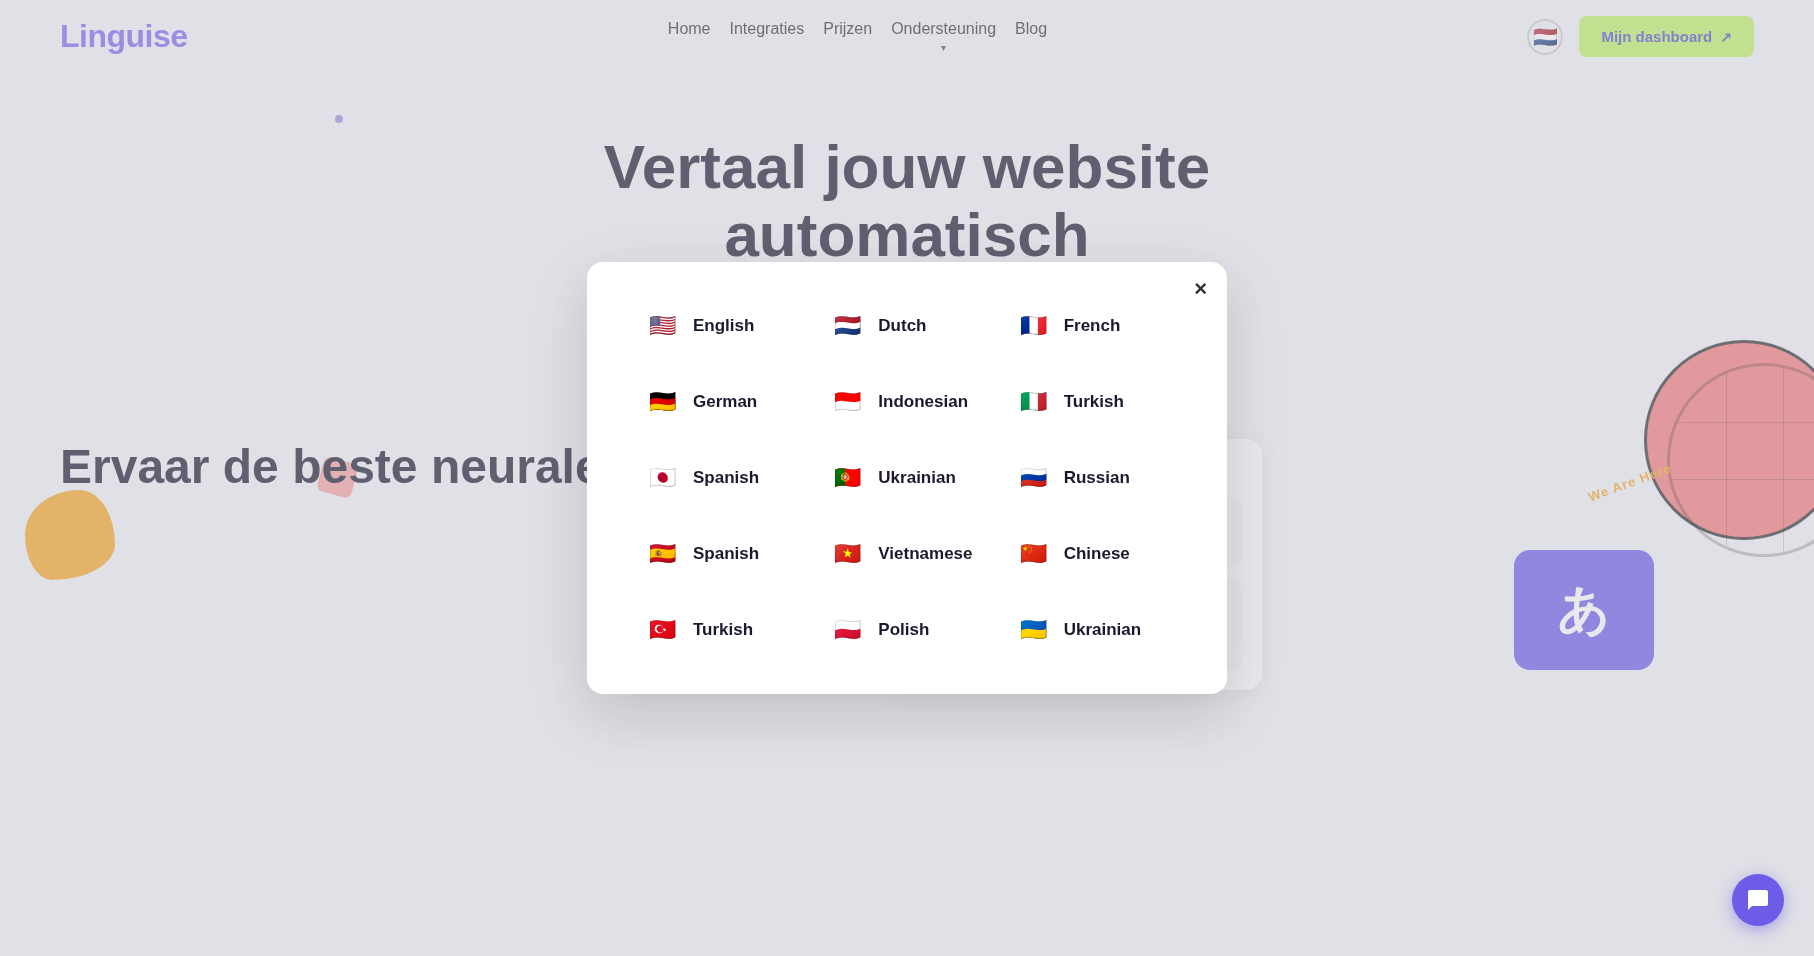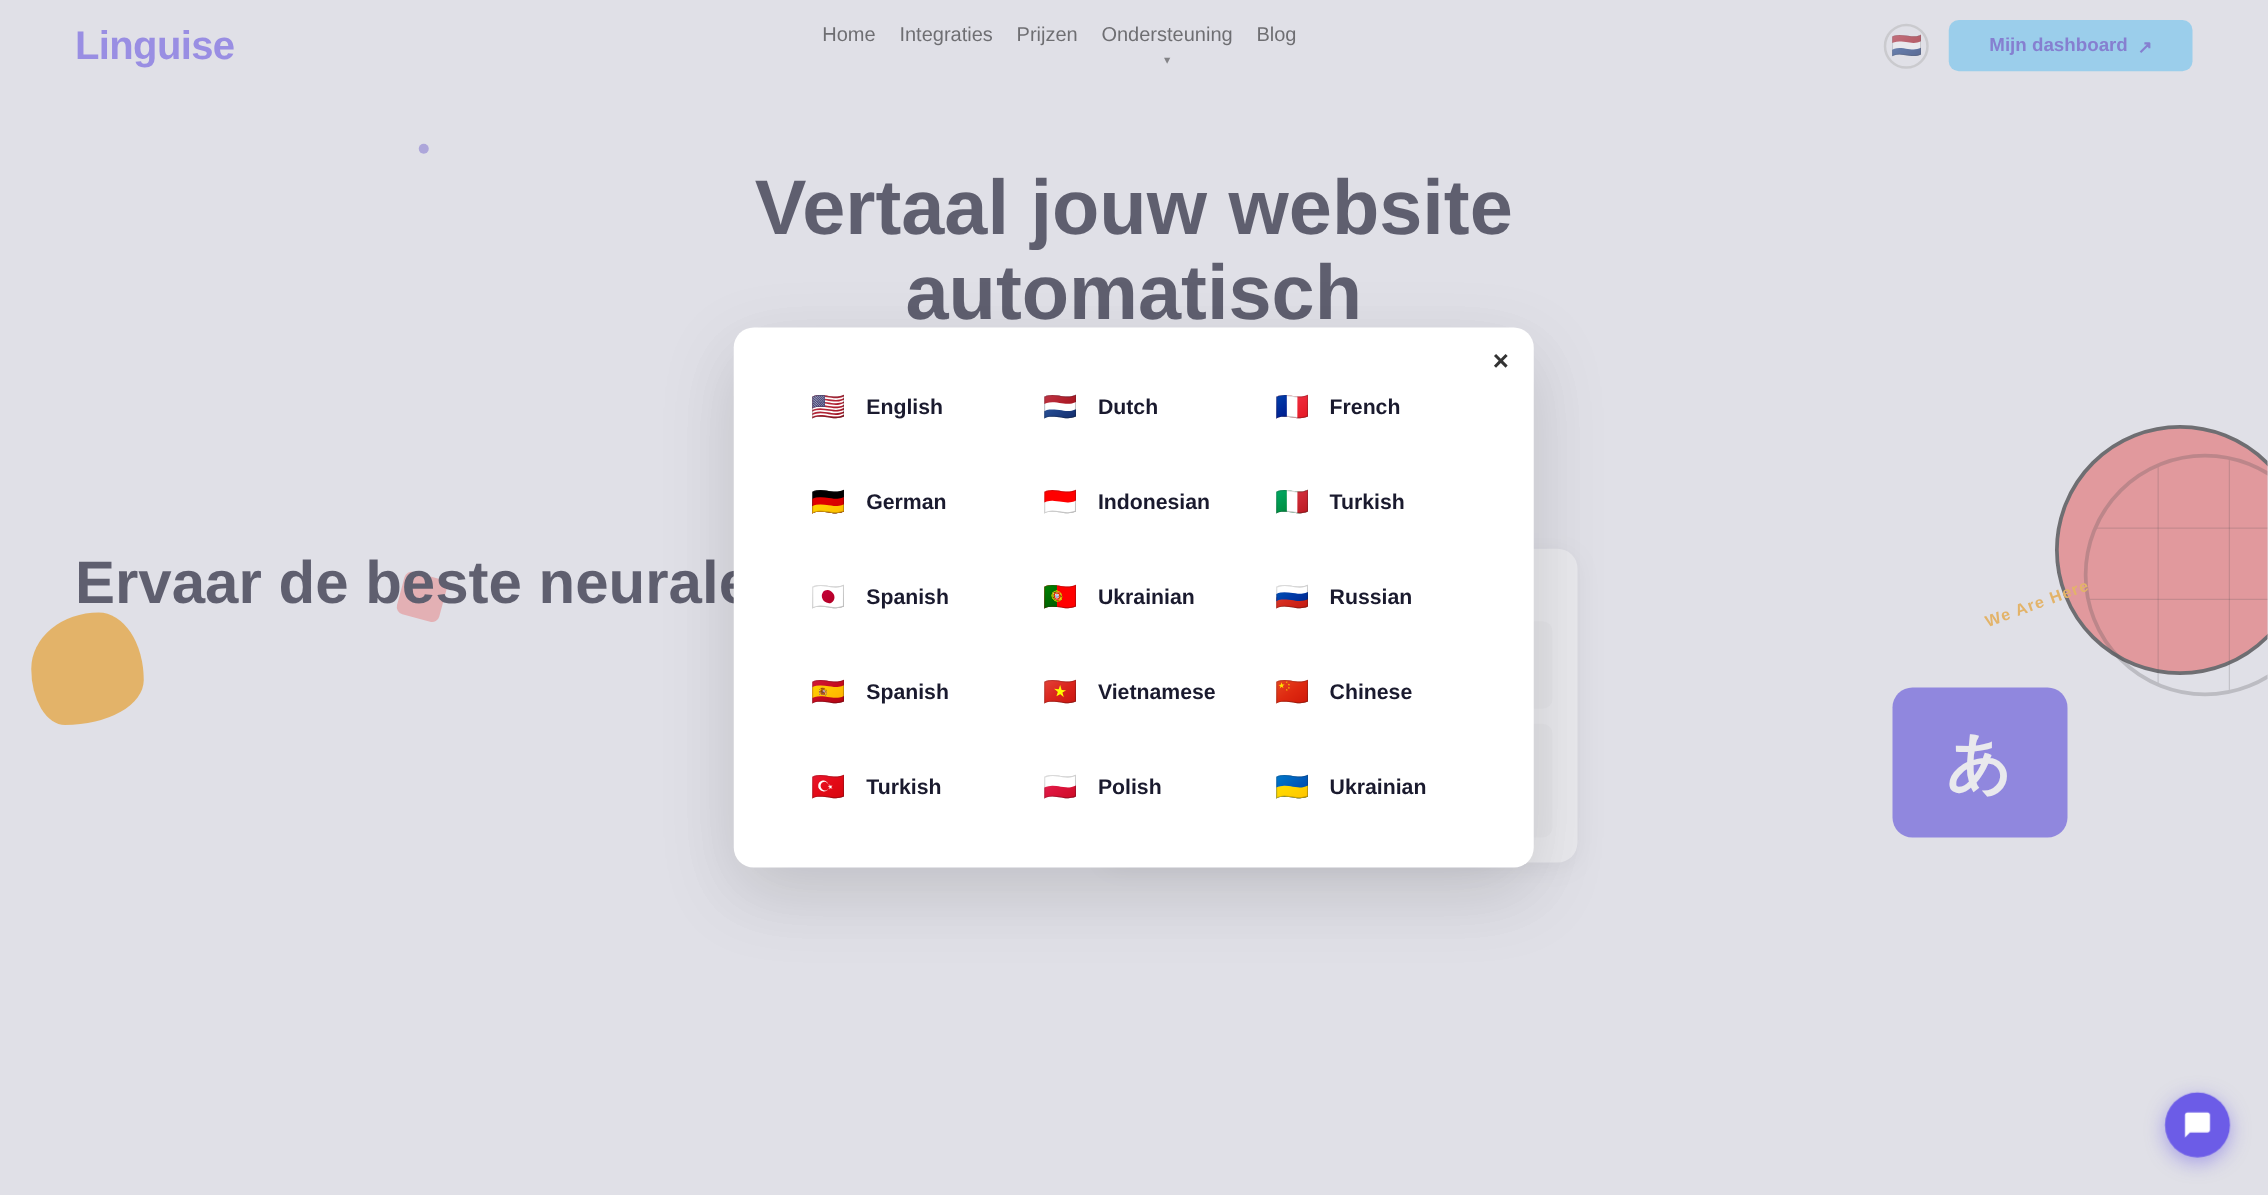--- a/index.html
+++ b/index.html
@@ -50,24 +50,24 @@
       border-radius: 50%;
       overflow: hidden;
       border: 2px solid #ccc;
       display: flex;
       align-items: center;
       justify-content: center;
       font-size: 20px;
       cursor: pointer;
     }
     .dashboard-btn {
-      background: #7dd3fc;
+      background: #bef264;
       color: #5a4fcf;
       border: none;
-      padding: 12px 32px;
+      padding: 12px 22px;
       border-radius: 8px;
       font-size: 15px;
       font-weight: 600;
       cursor: pointer;
       display: flex;
       align-items: center;
       gap: 8px;
     }
     .dashboard-btn::after {
       content: '↗';

